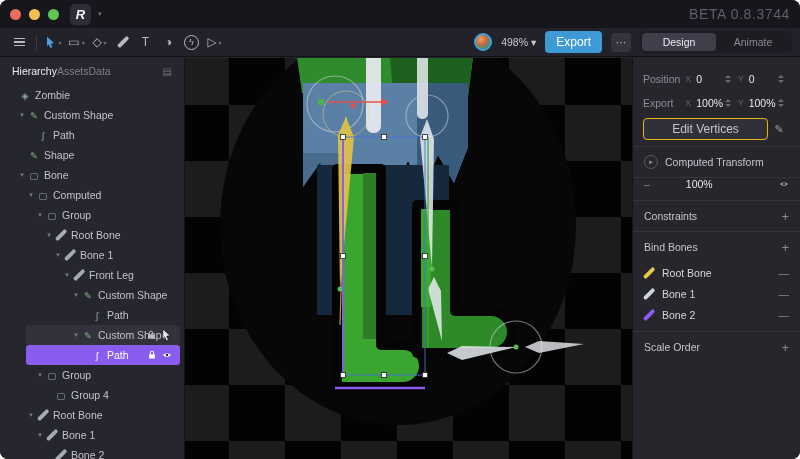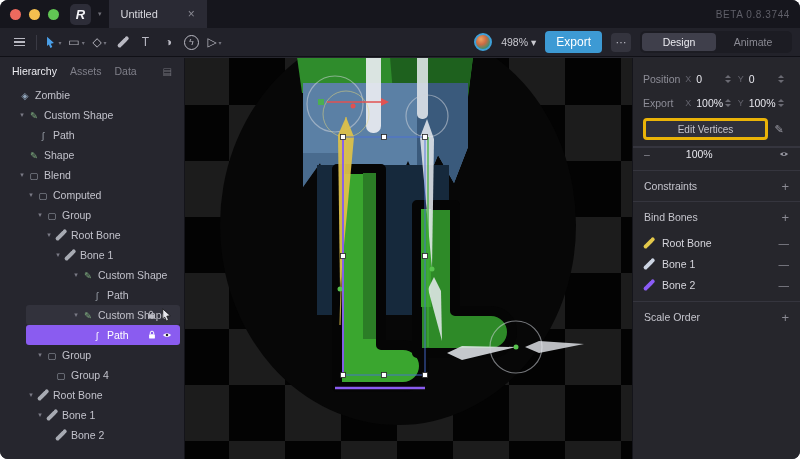--- a/index.html
+++ b/index.html
@@ -9,21 +9,21 @@
   
   .titlebar { height:28px; background:#16161d; display:flex; align-items:center; padding:0 10px; gap:7px; }
   .lights { display:flex; gap:8px; margin-right:4px; }
   .light { width:11px; height:11px; border-radius:50%; }
   .light.red{ background:#ed6a5e; } .light.yellow{ background:#f4bf4f; } .light.green{ background:#61c554; }
   .logo { width:21px; height:21px; border-radius:5px; background:#2d2d38; color:#f2f2f6; font-weight:bold; font-style:italic;
           font-size:13px; display:flex; align-items:center; justify-content:center; }
   .logo-caret { color:#6f6f78; font-size:7px; }
   .doc-tab { height:28px; display:flex; align-items:center; gap:30px; background:#2a2a34; padding:0 12px; font-size:11px; color:#d8d8de; }
   .doc-close { color:#8a8a93; font-size:12px; cursor:default; }
-  .beta { margin-left:auto; color:#5f5f68; font-size:10px; letter-spacing:.6px;text-align:center; }
+  .beta { margin-left:auto; color:#5f5f68; font-size:14px; letter-spacing:.6px;text-align:center; }
 
   
   .toolbar { height:29px; background:#22222a; display:flex; align-items:center; padding:0 8px; border-bottom:1px solid #101016; }
   .tool { height:22px; min-width:23px; display:flex; align-items:center; justify-content:center; gap:2px;
           background:none; border:none; color:#b9b9c2; font-size:12px; }
   .tool .caret { font-size:6px; color:#73737d; }
   .hamb i { display:block; width:11px; height:1.5px; background:#b9b9c2; margin:2px 0; }
   .tb-sep { width:1px; height:15px; background:#3a3a44; margin:0 5px; }
   .circle-tool { width:15px; height:15px; border:1px solid #b9b9c2; border-radius:50%; font-size:9px; display:flex; align-items:center; justify-content:center; }
   .bone-tool-glyph { color:#b9b9c2; }
@@ -36,21 +36,21 @@
          display:flex; align-items:center; justify-content:center; border:none; }
   .mode-tabs { display:flex; background:#1c1c23; border-radius:5px; padding:2px; width:152px; }
   .mode { flex:1; text-align:center; font-size:10.5px; color:#8a8a93; padding:3px 0; border:none; background:none; border-radius:4px; }
   .mode.active { background:#3f3f4b; color:#ececf1; }
 
   
   .content { position:absolute; top:58px; left:0; right:0; bottom:0; display:flex; }
 
   
   .left-panel { width:185px; background:#26262e; border-right:1px solid #14141a; display:flex; flex-direction:column; flex:none; }
-  .panel-tabs { display:flex; align-items:center; gap:13px; padding:7px 12px 5px; font-size:10.5px; color:#7f7f89; }
+  .panel-tabs { display:flex; align-items:center; gap:0; padding:7px 12px 5px; font-size:10.5px; color:#7f7f89; }
   .panel-tab.active { color:#ececf1; }
   .panel-icon { margin-left:auto; font-size:10px; color:#6f6f78; }
   .tree { flex:1; overflow:hidden; padding-top:3px; }
   .tree-row { height:20px; display:flex; align-items:center; font-size:10.5px; color:#c2c2cb; position:relative; }
   .tw { width:10px; font-size:7px; color:#7a7a85; text-align:center; flex:none; }
   .ti { width:14px; flex:none; display:flex; justify-content:center; align-items:center; font-size:9.5px; color:#9aa0a9; }
   .tl { margin-left:3px; white-space:nowrap; }
   .tr-icons { position:absolute; right:8px; display:flex; gap:5px; align-items:center; color:#b9b9c2; }
   .tree-row.selected { background:var(--selection); color:#fff; border-radius:3px; margin-right:4px; }
   .tree-row.selected .tw, .tree-row.selected .ti, .tree-row.selected .tr-icons { color:#fff; }
@@ -71,22 +71,22 @@
                  display:flex; flex-direction:column; }
   .insp-top { padding:9px 10px 7px; }
   .irow { display:flex; align-items:center; height:24px; }
   .ilabel { width:50px; color:#8d8d97; }
   .axis { width:13px; color:#63636d; font-size:9px; }
   .ival { width:33px; color:#e8e8ee; }
   .stepper { width:10px; display:flex; flex-direction:column; align-items:center; gap:2px; margin-right:5px; }
   .stepper i { display:block; width:0; height:0; border:3px solid transparent; }
   .stepper .up { border-bottom-color:#6a6a73; border-top-width:0; }
   .stepper .dn { border-top-color:#6a6a73; border-bottom-width:0; }
-  .edit-vert { flex:1; height:22px; background:#30303a; border:3px solid #eab308; border-radius:4px; color:#c5c5cd;
-               font-size:10px; margin-top:4px; }
+  .edit-vert { flex:1; height:22px; background:#30303a; border:1px solid #eab308; border-radius:4px; color:#c5c5cd;
+               font-size:12px; margin-top:4px; }
   .pen-mini { width:22px; text-align:center; color:#9a9aa3; margin-top:4px; font-size:11px; }
   .divider { height:1px; background:#35353e; flex:none; }
   .sec-row { display:flex; align-items:center; height:30px; padding:0 11px; color:#c5c5cd; flex:none; }
   .plus { margin-left:auto; color:#8a8a93; font-size:13px; }
   .circ-arrow { width:14px; height:14px; border:1px solid #5a5a64; border-radius:50%; font-size:7px; display:flex;
                 align-items:center; justify-content:center; margin-right:7px; color:#9a9aa3; flex:none; }
   .blend-row { display:flex; align-items:center; padding:0 11px 10px; }
   .dash { color:#8a8a93; }
   .blend-val { margin-left:36px; color:#e8e8ee; }
   .eye-mini { margin-left:auto; color:#9a9aa3; }
@@ -100,24 +100,20 @@
 <div class="app">
 
   <div class="titlebar">
     <div class="lights">
       <span class="light red"></span>
       <span class="light yellow"></span>
       <span class="light green"></span>
     </div>
     <span class="logo">R</span>
     <span class="logo-caret">▾</span>
-    <div class="doc-tab">
-      <span>Untitled</span>
-      <span class="doc-close">×</span>
-    </div>
     <span class="beta">BETA 0.8.3744</span>
   </div>
 
   <div class="toolbar">
     <button class="tool">
       <span class="hamb">
           <i></i>
           <i></i>
           <i></i>
         </span>
@@ -195,21 +191,21 @@
             <span class="tl">Path</span>
           </div>
           <div class="tree-row" style="padding-left: 17px;">
             <span class="tw"></span>
             <span class="ti" style="color: rgb(131, 181, 131);">✎</span>
             <span class="tl">Shape</span>
           </div>
           <div class="tree-row" style="padding-left: 17px;">
             <span class="tw">▾</span>
             <span class="ti">▢</span>
-            <span class="tl">Blend</span>
+            <span class="tl">Bone</span>
           </div>
           <div class="tree-row" style="padding-left: 26px;">
             <span class="tw">▾</span>
             <span class="ti">▢</span>
             <span class="tl">Computed</span>
           </div>
           <div class="tree-row" style="padding-left: 35px;">
             <span class="tw">▾</span>
             <span class="ti">▢</span>
             <span class="tl">Group</span>
@@ -220,20 +216,27 @@
               <span class="bone-glyph"></span>
             </span>
             <span class="tl">Root Bone</span>
           </div>
           <div class="tree-row" style="padding-left: 53px;">
             <span class="tw">▾</span>
             <span class="ti" style="color: rgb(167, 170, 178);">
               <span class="bone-glyph"></span>
             </span>
             <span class="tl">Bone 1</span>
+          </div>
+          <div class="tree-row" style="padding-left: 62px;">
+            <span class="tw">▾</span>
+            <span class="ti" style="color: rgb(167, 170, 178);">
+              <span class="bone-glyph"></span>
+            </span>
+            <span class="tl">Front Leg</span>
           </div>
           <div class="tree-row" style="padding-left: 71px;">
             <span class="tw">▾</span>
             <span class="ti" style="color: rgb(131, 181, 131);">✎</span>
             <span class="tl">Custom Shape</span>
           </div>
           <div class="tree-row" style="padding-left: 80px;">
             <span class="tw"></span>
             <span class="ti">ʃ</span>
             <span class="tl">Path</span>
@@ -411,20 +414,24 @@
             </span>
         </div>
         <div class="irow">
           <button class="edit-vert">Edit Vertices</button>
           <span class="pen-mini">✎</span>
         </div>
       </div>
 
       <div class="divider"></div>
 
+      <div class="sec-row">
+        <span class="circ-arrow">▸</span>
+        <span>Computed Transform</span>
+      </div>
 
       <div class="divider"></div>
 
       <div class="blend-row">
         <span class="dash">–</span>
         <span class="blend-val">100%</span>
         <span class="eye-mini">
             <svg class="mini-svg" viewBox="0 0 12 9">
               <path d="M1 4.5 Q6 0 11 4.5 Q6 9 1 4.5 Z" fill="currentColor"></path>
               <circle cx="6" cy="4.5" r="1.5" fill="#26262e"></circle>

